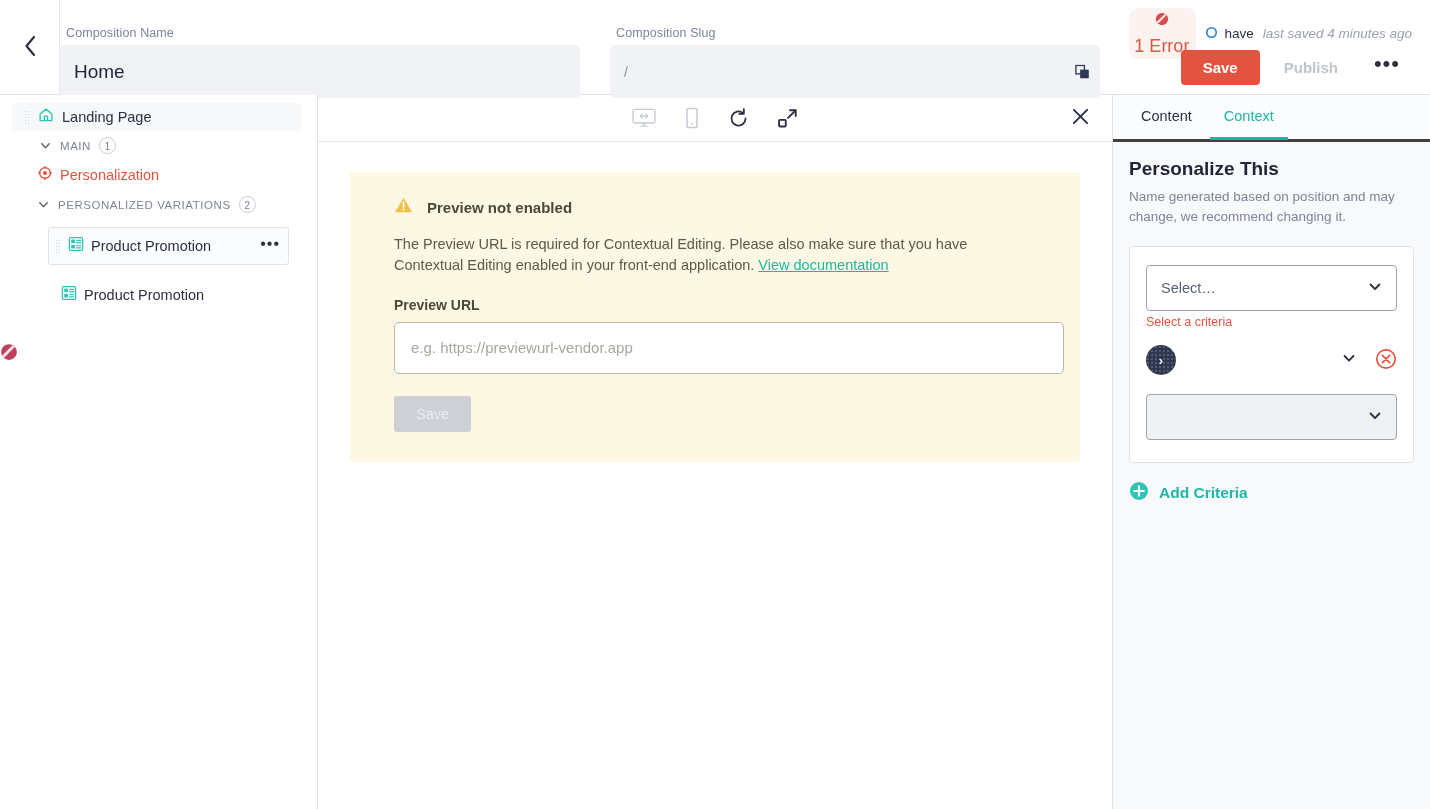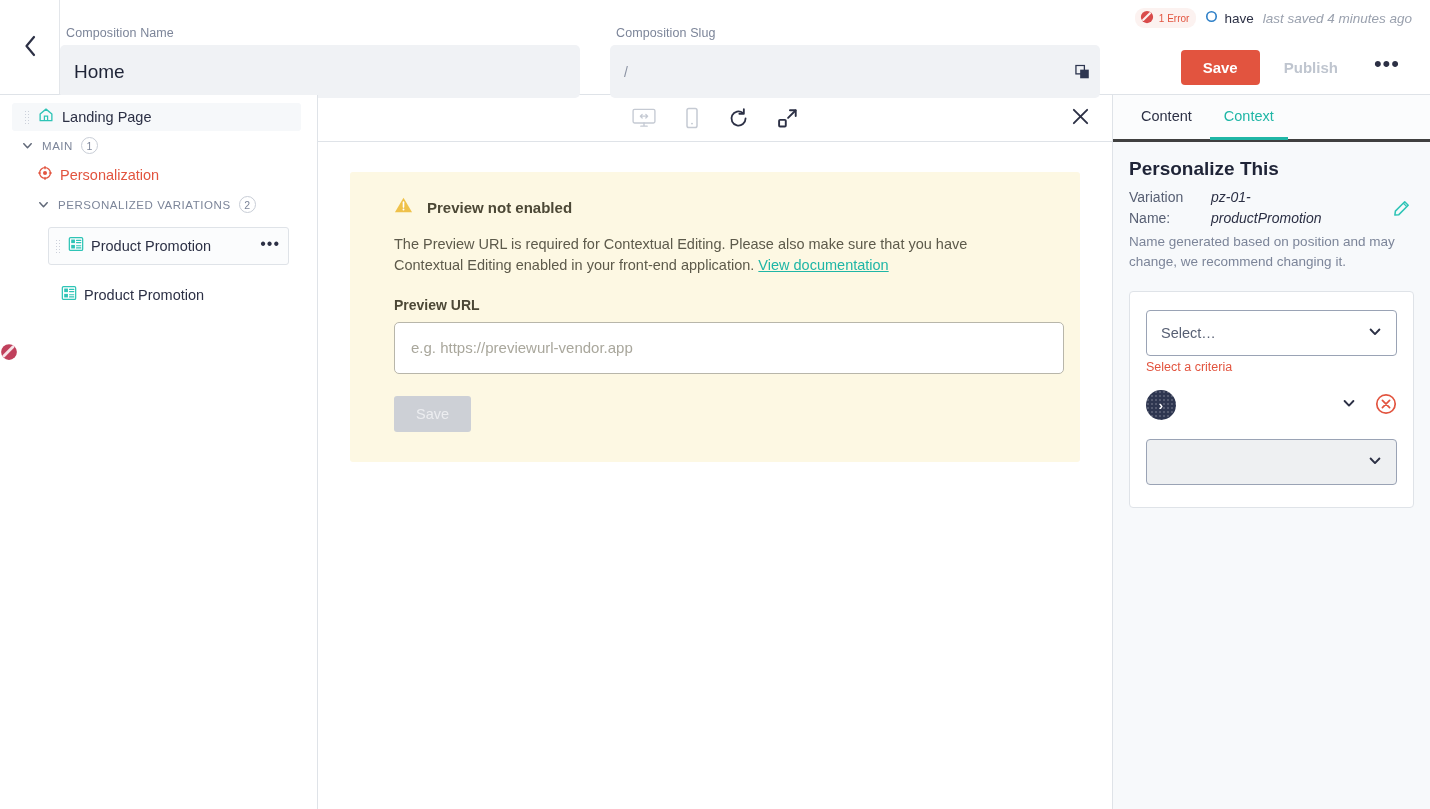--- a/index.html
+++ b/index.html
@@ -55,21 +55,21 @@
 
   
   .status-row {
     position: absolute; top: 8px; right: 18px;
     display: flex; align-items: center; gap: 9px;
     font-size: 13.5px;
   }
   .err-badge {
     display: flex; align-items: center; gap: 5px;
     background: #fcf2f0; padding: 2px 7px 2px 5px; border-radius: 9px;
-    color: #e2543f; font-size: 10px; cursor: pointer;
+    color: #e2543f; font-size: 18px; cursor: pointer; flex-direction: column;
   }
   .draft-chip { display: flex; align-items: center; gap: 6px; color: #2c3045; }
   .saved-text { color: #9aa1ae; font-style: italic; font-size: 13.5px; }
 
   .actions-row {
     position: absolute; top: 50px; right: 18px;
     display: flex; align-items: center; gap: 6px;
   }
   .btn-save {
     background: #e2543f; color: #fff; border: none; border-radius: 4px;
@@ -109,21 +109,21 @@
     height: 28px;
   }
   .grip {
     width: 6px; height: 15px; flex: 0 0 6px;
     background-image: radial-gradient(#c9ced8 41%, transparent 42%);
     background-size: 3px 3px;
     opacity: .95;
   }
   .tree-label { font-size: 14.5px; color: #2c3045; }
   .caret { color: #606878; font-size: 11px; width: 12px; display:flex; align-items:center; }
-  .group-row { padding-left: 22px; height: 29px; }
+  .group-row { padding-left: 40px; height: 29px; }
   .group-title {
     font-size: 11.5px; color: #7c8599; letter-spacing: .55px;
   }
   .count-pill {
     display: inline-flex; align-items: center; justify-content: center;
     width: 17px; height: 17px; border-radius: 50%;
     border: 1px solid #c8cdd6; color: #7c8599; font-size: 10.5px;
   }
   .pers-row { padding-left: 38px; height: 30px; }
   .pers-label { color: #e2543f; font-size: 14.5px; }
@@ -475,38 +475,20 @@
     <div class="right-pane">
 
       <div class="tabs">
         <div class="tab">Content</div>
         <div class="tab active">Context</div>
       </div>
 
       <div class="rp-body">
         <div class="rp-title">Personalize This</div>
 
-        <div class="var-meta">
-          <div class="meta-keys">
-            <div>Variation</div>
-            <div>Name:</div>
-          </div>
-          <div class="meta-vals">
-            <div>pz-01-</div>
-            <div>productPromotion</div>
-          </div>
-          <button class="pencil-btn">
-            <span>
-              <svg width="17" height="17" viewBox="0 0 18 18">
-                  <path d="M12.4 1.9 L16.1 5.6 L6.2 15.5 L2 16 L2.5 11.8 Z" fill="none" stroke="#2ec4b6" stroke-width="1.6" stroke-linejoin="round"></path>
-                  <path d="M11 3.4 L14.6 7" stroke="#2ec4b6" stroke-width="1.4"></path>
-                </svg>
-            </span>
-          </button>
-        </div>
 
         <div class="meta-note">Name generated based on position and may change, we recommend changing it.</div>
 
         <div class="criteria-card">
           <div class="sel">
             <span>Select…</span>
             <span class="sel-chev">
               <svg width="14" height="14" viewBox="0 0 14 14">
                   <path d="M2.6 5 L7 9.6 L11.4 5" fill="none" stroke="#2c3045" stroke-width="1.9" stroke-linecap="round" stroke-linejoin="round"></path>
                 </svg>
@@ -534,17 +516,26 @@
           <div class="sel filled" style="margin-top:14px">
             <span></span>
             <span class="sel-chev">
               <svg width="14" height="14" viewBox="0 0 14 14">
                   <path d="M2.6 5 L7 9.6 L11.4 5" fill="none" stroke="#2c3045" stroke-width="1.9" stroke-linecap="round" stroke-linejoin="round"></path>
                 </svg>
             </span>
           </div>
         </div>
 
+        <div class="add-criteria">
+          <span>
+            <svg width="20" height="20" viewBox="0 0 20 20">
+                <circle cx="10" cy="10" r="9" fill="#2ec4b6"></circle>
+                <path d="M10 5.2 V14.8 M5.2 10 H14.8" stroke="#ffffff" stroke-width="2.1" stroke-linecap="round"></path>
+              </svg>
+          </span>
+          <span class="add-label">Add Criteria</span>
+        </div>
       </div>
     </div>
 
   </div>
 </div>
 
 </body></html>

